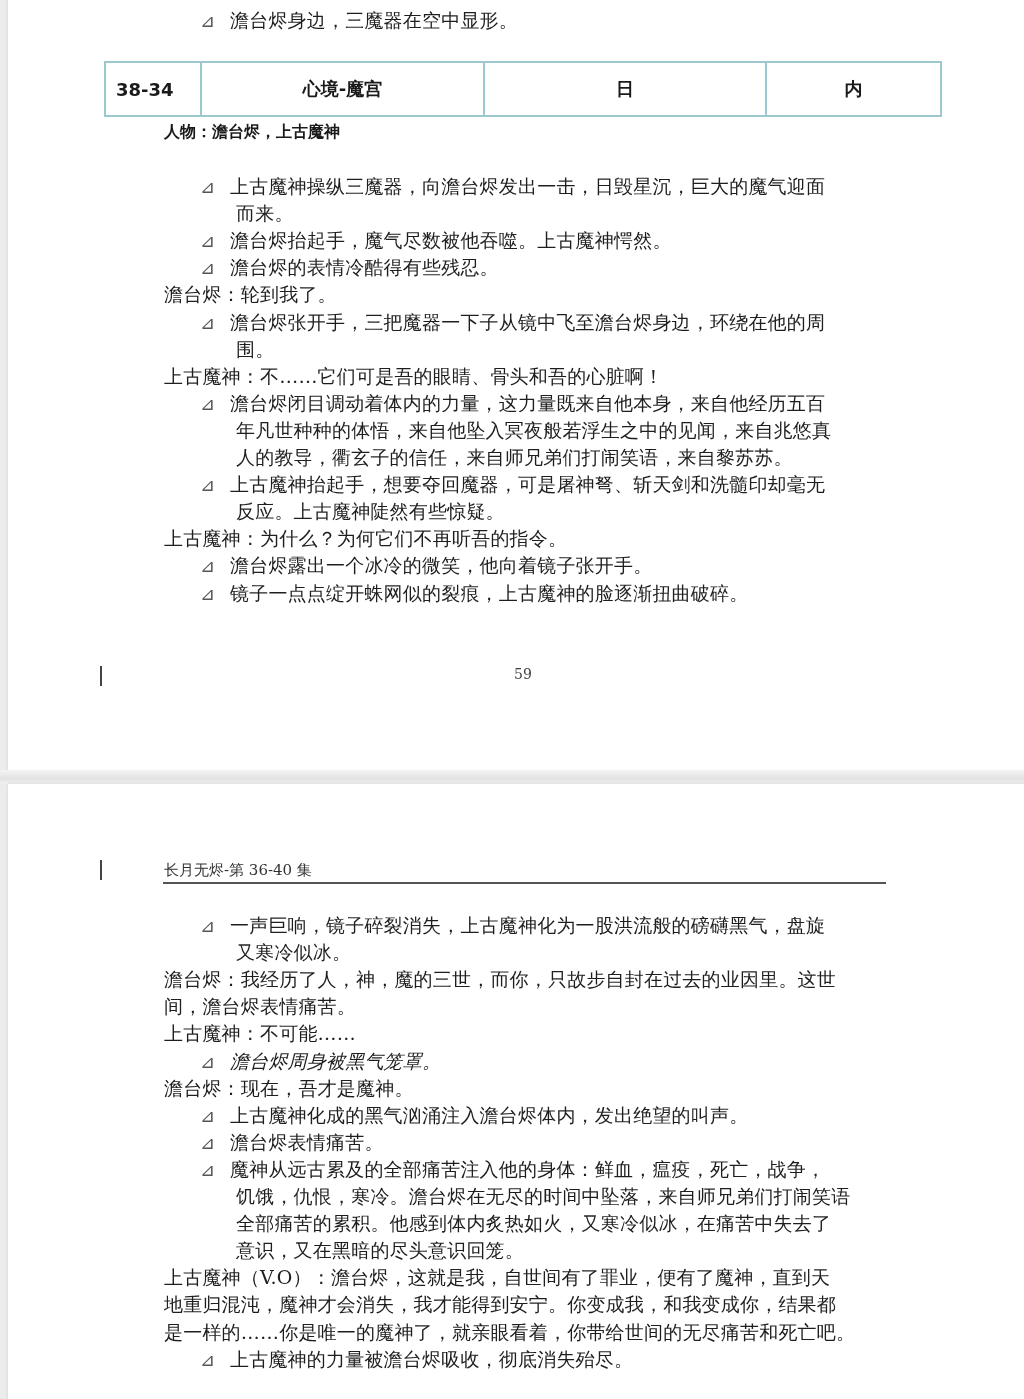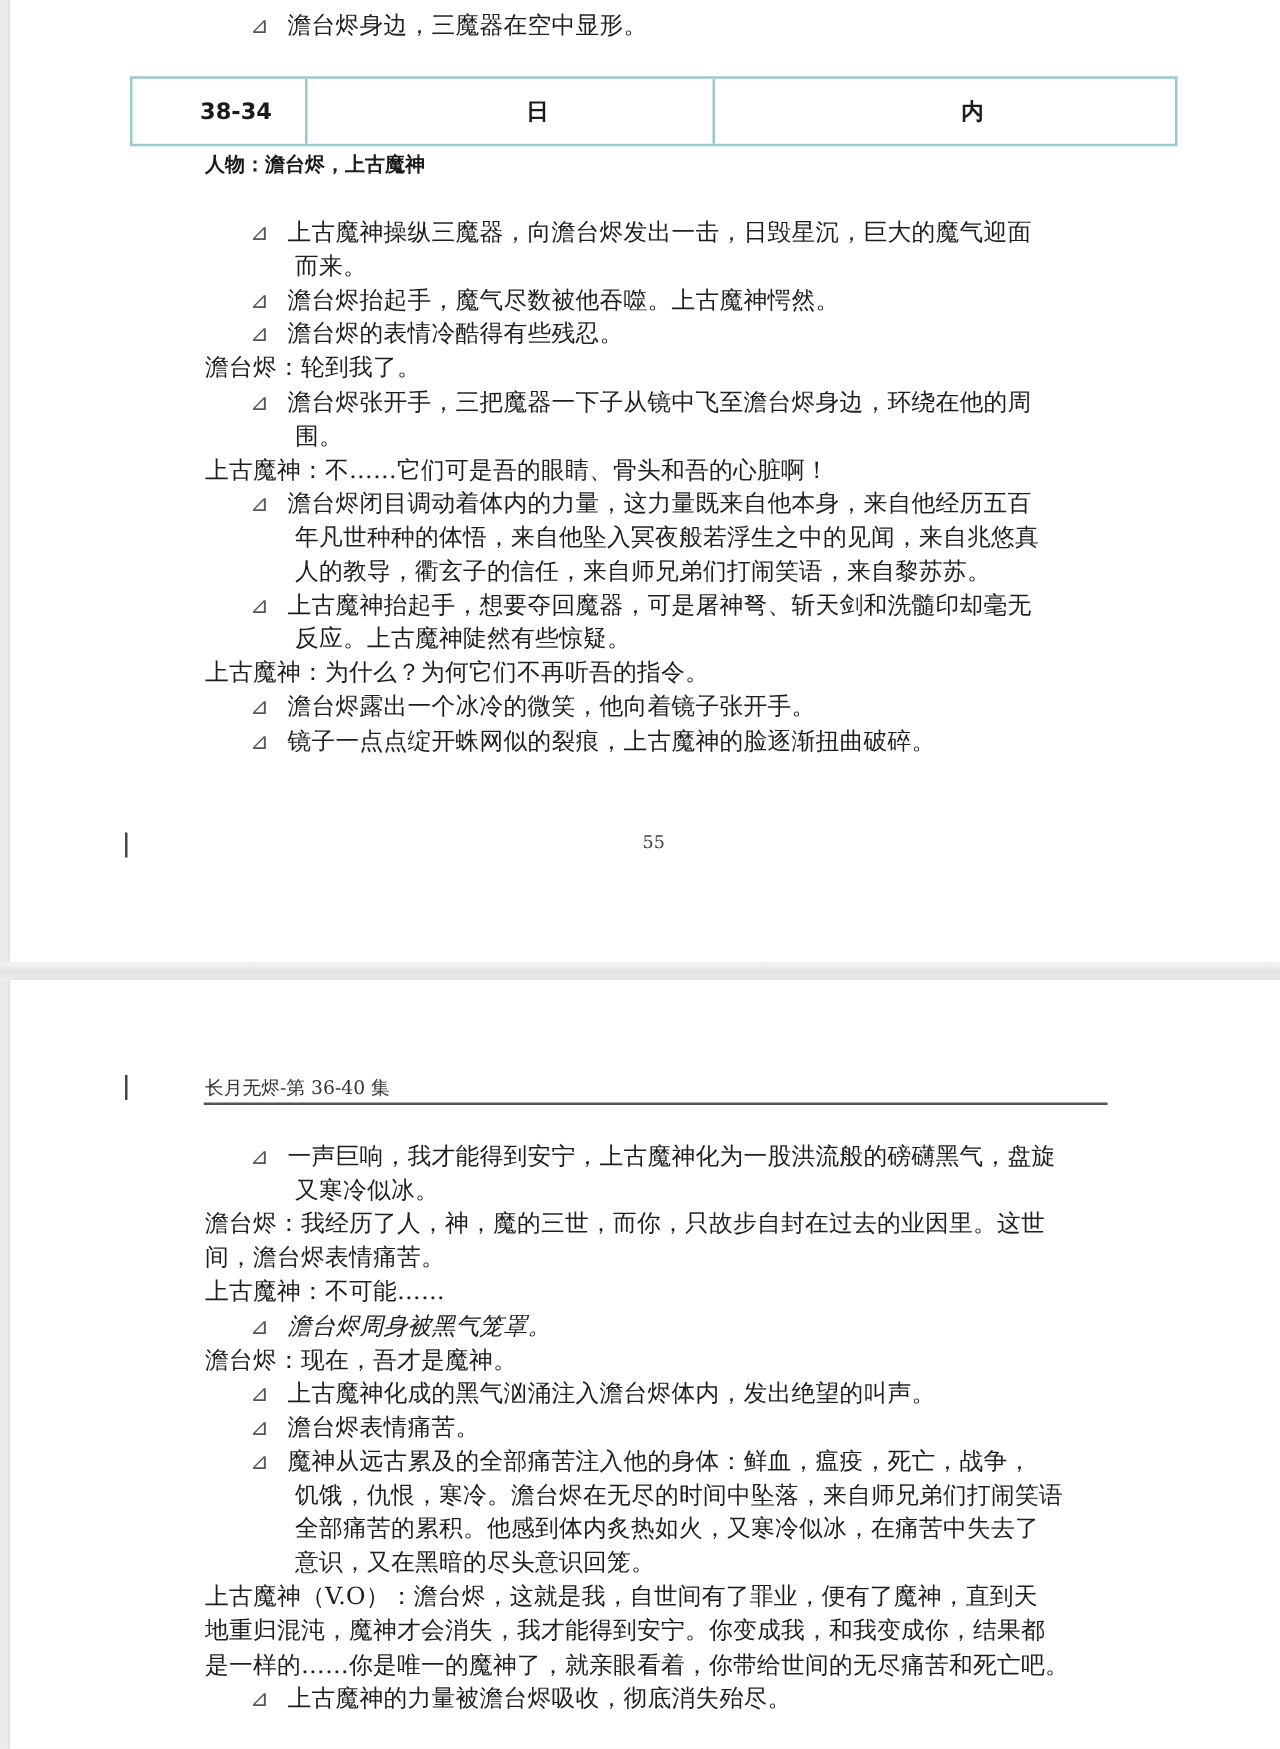--- a/index.html
+++ b/index.html
@@ -64,21 +64,20 @@
     }
     .scene-table .cell {
       border-right: 2px solid #9cc9cf;
       display: flex;
       align-items: center;
       font-family: "DejaVu Sans", sans-serif;
       font-weight: bold;
       font-size: 18px;
       color: #1a1a1a;
       box-sizing: border-box;
-      margin-left: 44px;
     }
     .scene-table .cell:last-child { border-right: none; }
     .c1 { width: 96px; padding-left: 10px; }
     .c2 { width: 283px; justify-content: center; }
     .c3 { width: 282px; justify-content: center; }
     .c4 { flex: 1; justify-content: center; }
     .characters {
       position: absolute;
       left: 164px; top: 119px;
       font-family: "DejaVu Sans", sans-serif;
@@ -117,20 +116,21 @@
 <div class="overlay-pill"></div>
 
 <div class="page" id="page-top"></div>
 
 <div class="line action" style="top:7px;">
   <span class="tri">⊿</span><span>澹台烬身边，三魔器在空中显形。</span>
 </div>
 
 <div class="scene-table">
   <div class="cell c1">38-34</div>
+  <div class="cell c2">心境-魔宫</div>
   <div class="cell c3">日</div>
   <div class="cell c4">内</div>
 </div>
 
 <div class="characters">人物：澹台烬，上古魔神</div>
 
 <div id="top-body">
     <div class="line action" style="top: 173px;"><span class="tri">⊿</span><span>上古魔神操纵三魔器，向澹台烬发出一击，日毁星沉，巨大的魔气迎面</span></div>
     <div class="line cont" style="top: 200.1px;"><span>而来。</span></div>
     <div class="line action" style="top: 227.2px;"><span class="tri">⊿</span><span>澹台烬抬起手，魔气尽数被他吞噬。上古魔神愕然。</span></div>
@@ -143,32 +143,32 @@
     <div class="line cont" style="top: 416.9px;"><span>年凡世种种的体悟，来自他坠入冥夜般若浮生之中的见闻，来自兆悠真</span></div>
     <div class="line cont" style="top: 444px;"><span>人的教导，衢玄子的信任，来自师兄弟们打闹笑语，来自黎苏苏。</span></div>
     <div class="line action" style="top: 471.1px;"><span class="tri">⊿</span><span>上古魔神抬起手，想要夺回魔器，可是屠神弩、斩天剑和洗髓印却毫无</span></div>
     <div class="line cont" style="top: 498.2px;"><span>反应。上古魔神陡然有些惊疑。</span></div>
     <div class="line speaker" style="top: 525.3px;"><span>上古魔神：为什么？为何它们不再听吾的指令。</span></div>
     <div class="line action" style="top: 552.4px;"><span class="tri">⊿</span><span>澹台烬露出一个冰冷的微笑，他向着镜子张开手。</span></div>
     <div class="line action" style="top: 579.5px;"><span class="tri">⊿</span><span>镜子一点点绽开蛛网似的裂痕，上古魔神的脸逐渐扭曲破碎。</span></div>
   </div>
 
 <div class="margin-mark" style="top:666px;"></div>
-<div class="page-number">55</div>
+<div class="page-number">59</div>
 
 <div class="gap"></div>
 
 <div class="page" id="page-bottom"></div>
 
 <div class="margin-mark" style="top:860px;"></div>
 <div class="running-header">长月无烬-第 36-40 集</div>
 <div class="header-rule"></div>
 
 <div id="bottom-body">
-    <div class="line action" style="top: 912px;"><span class="tri">⊿</span><span>一声巨响，我才能得到安宁，上古魔神化为一股洪流般的磅礴黑气，盘旋</span></div>
+    <div class="line action" style="top: 912px;"><span class="tri">⊿</span><span>一声巨响，镜子碎裂消失，上古魔神化为一股洪流般的磅礴黑气，盘旋</span></div>
     <div class="line cont" style="top: 939.1px;"><span>又寒冷似冰。</span></div>
     <div class="line speaker" style="top: 966.2px;"><span>澹台烬：我经历了人，神，魔的三世，而你，只故步自封在过去的业因里。这世</span></div>
     <div class="line speaker" style="top: 993.3px;"><span>间，澹台烬表情痛苦。</span></div>
     <div class="line speaker" style="top: 1020.4px;"><span>上古魔神：不可能……</span></div>
     <div class="line action" style="top: 1047.5px; font-style: italic;"><span class="tri">⊿</span><span>澹台烬周身被黑气笼罩。</span></div>
     <div class="line speaker" style="top: 1074.6px;"><span>澹台烬：现在，吾才是魔神。</span></div>
     <div class="line action" style="top: 1101.7px;"><span class="tri">⊿</span><span>上古魔神化成的黑气汹涌注入澹台烬体内，发出绝望的叫声。</span></div>
     <div class="line action" style="top: 1128.8px;"><span class="tri">⊿</span><span>澹台烬表情痛苦。</span></div>
     <div class="line action" style="top: 1155.9px;"><span class="tri">⊿</span><span>魔神从远古累及的全部痛苦注入他的身体：鲜血，瘟疫，死亡，战争，</span></div>
     <div class="line cont" style="top: 1183px;"><span>饥饿，仇恨，寒冷。澹台烬在无尽的时间中坠落，来自师兄弟们打闹笑语</span></div>

